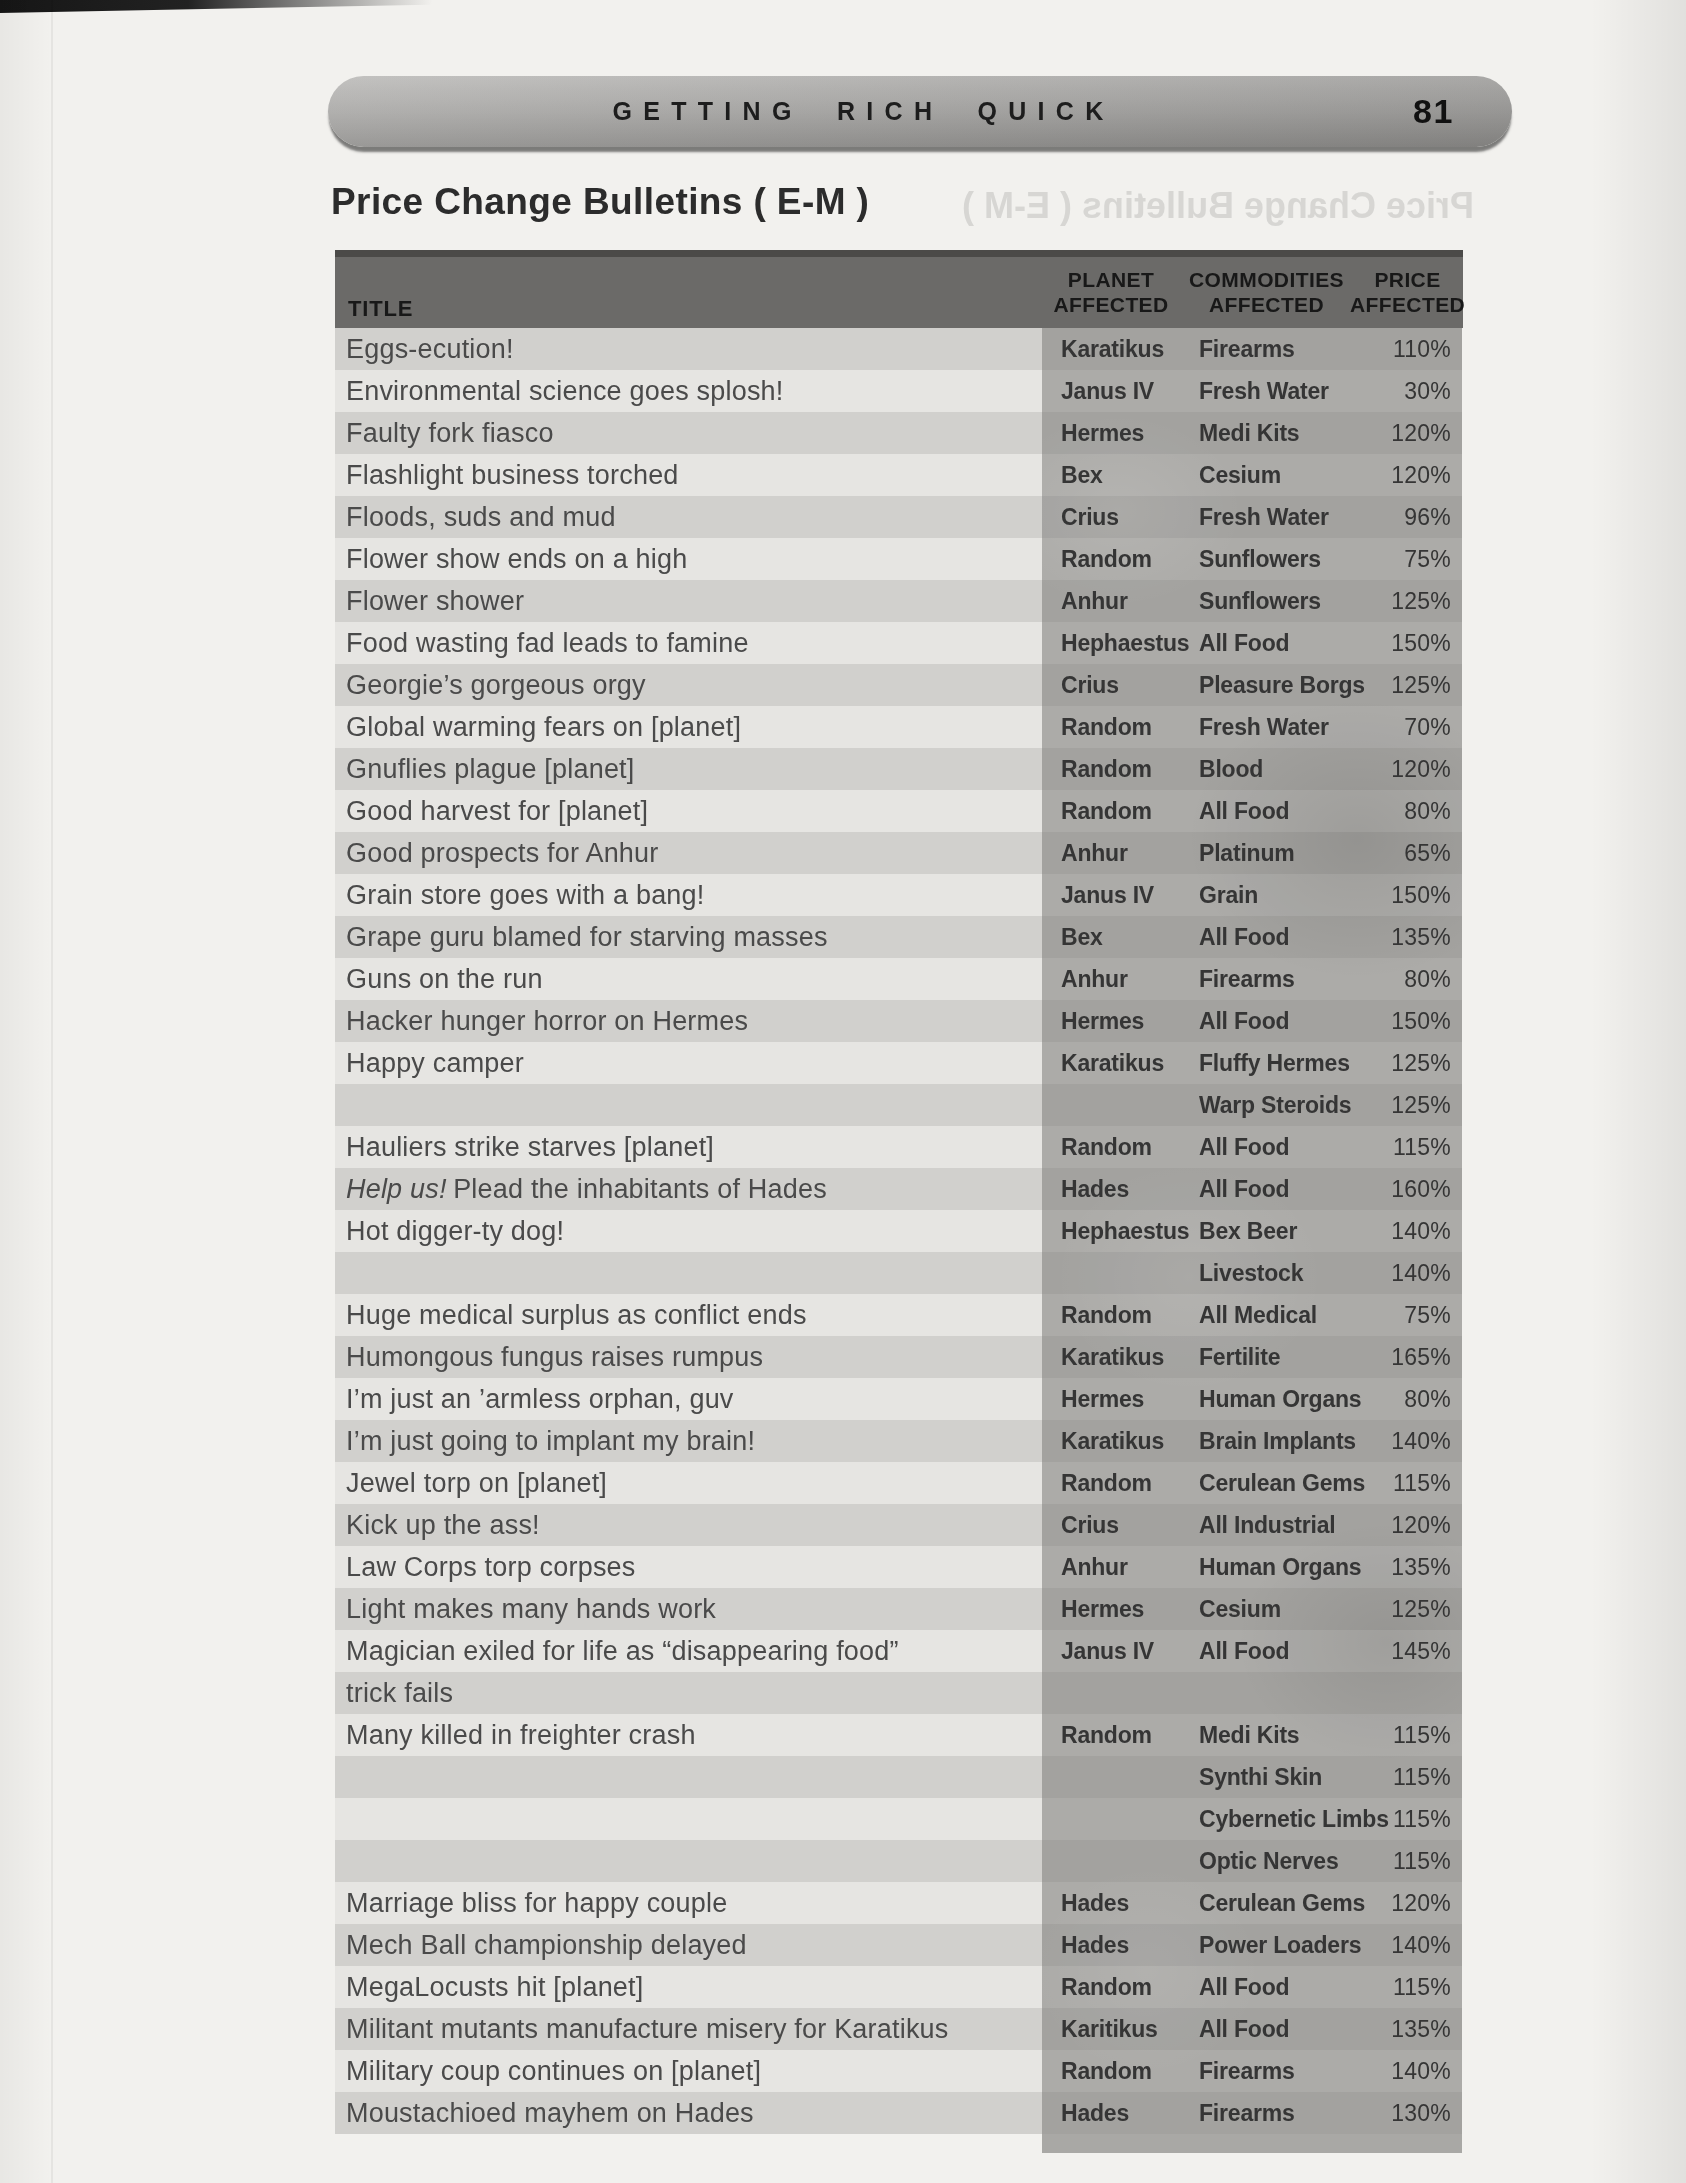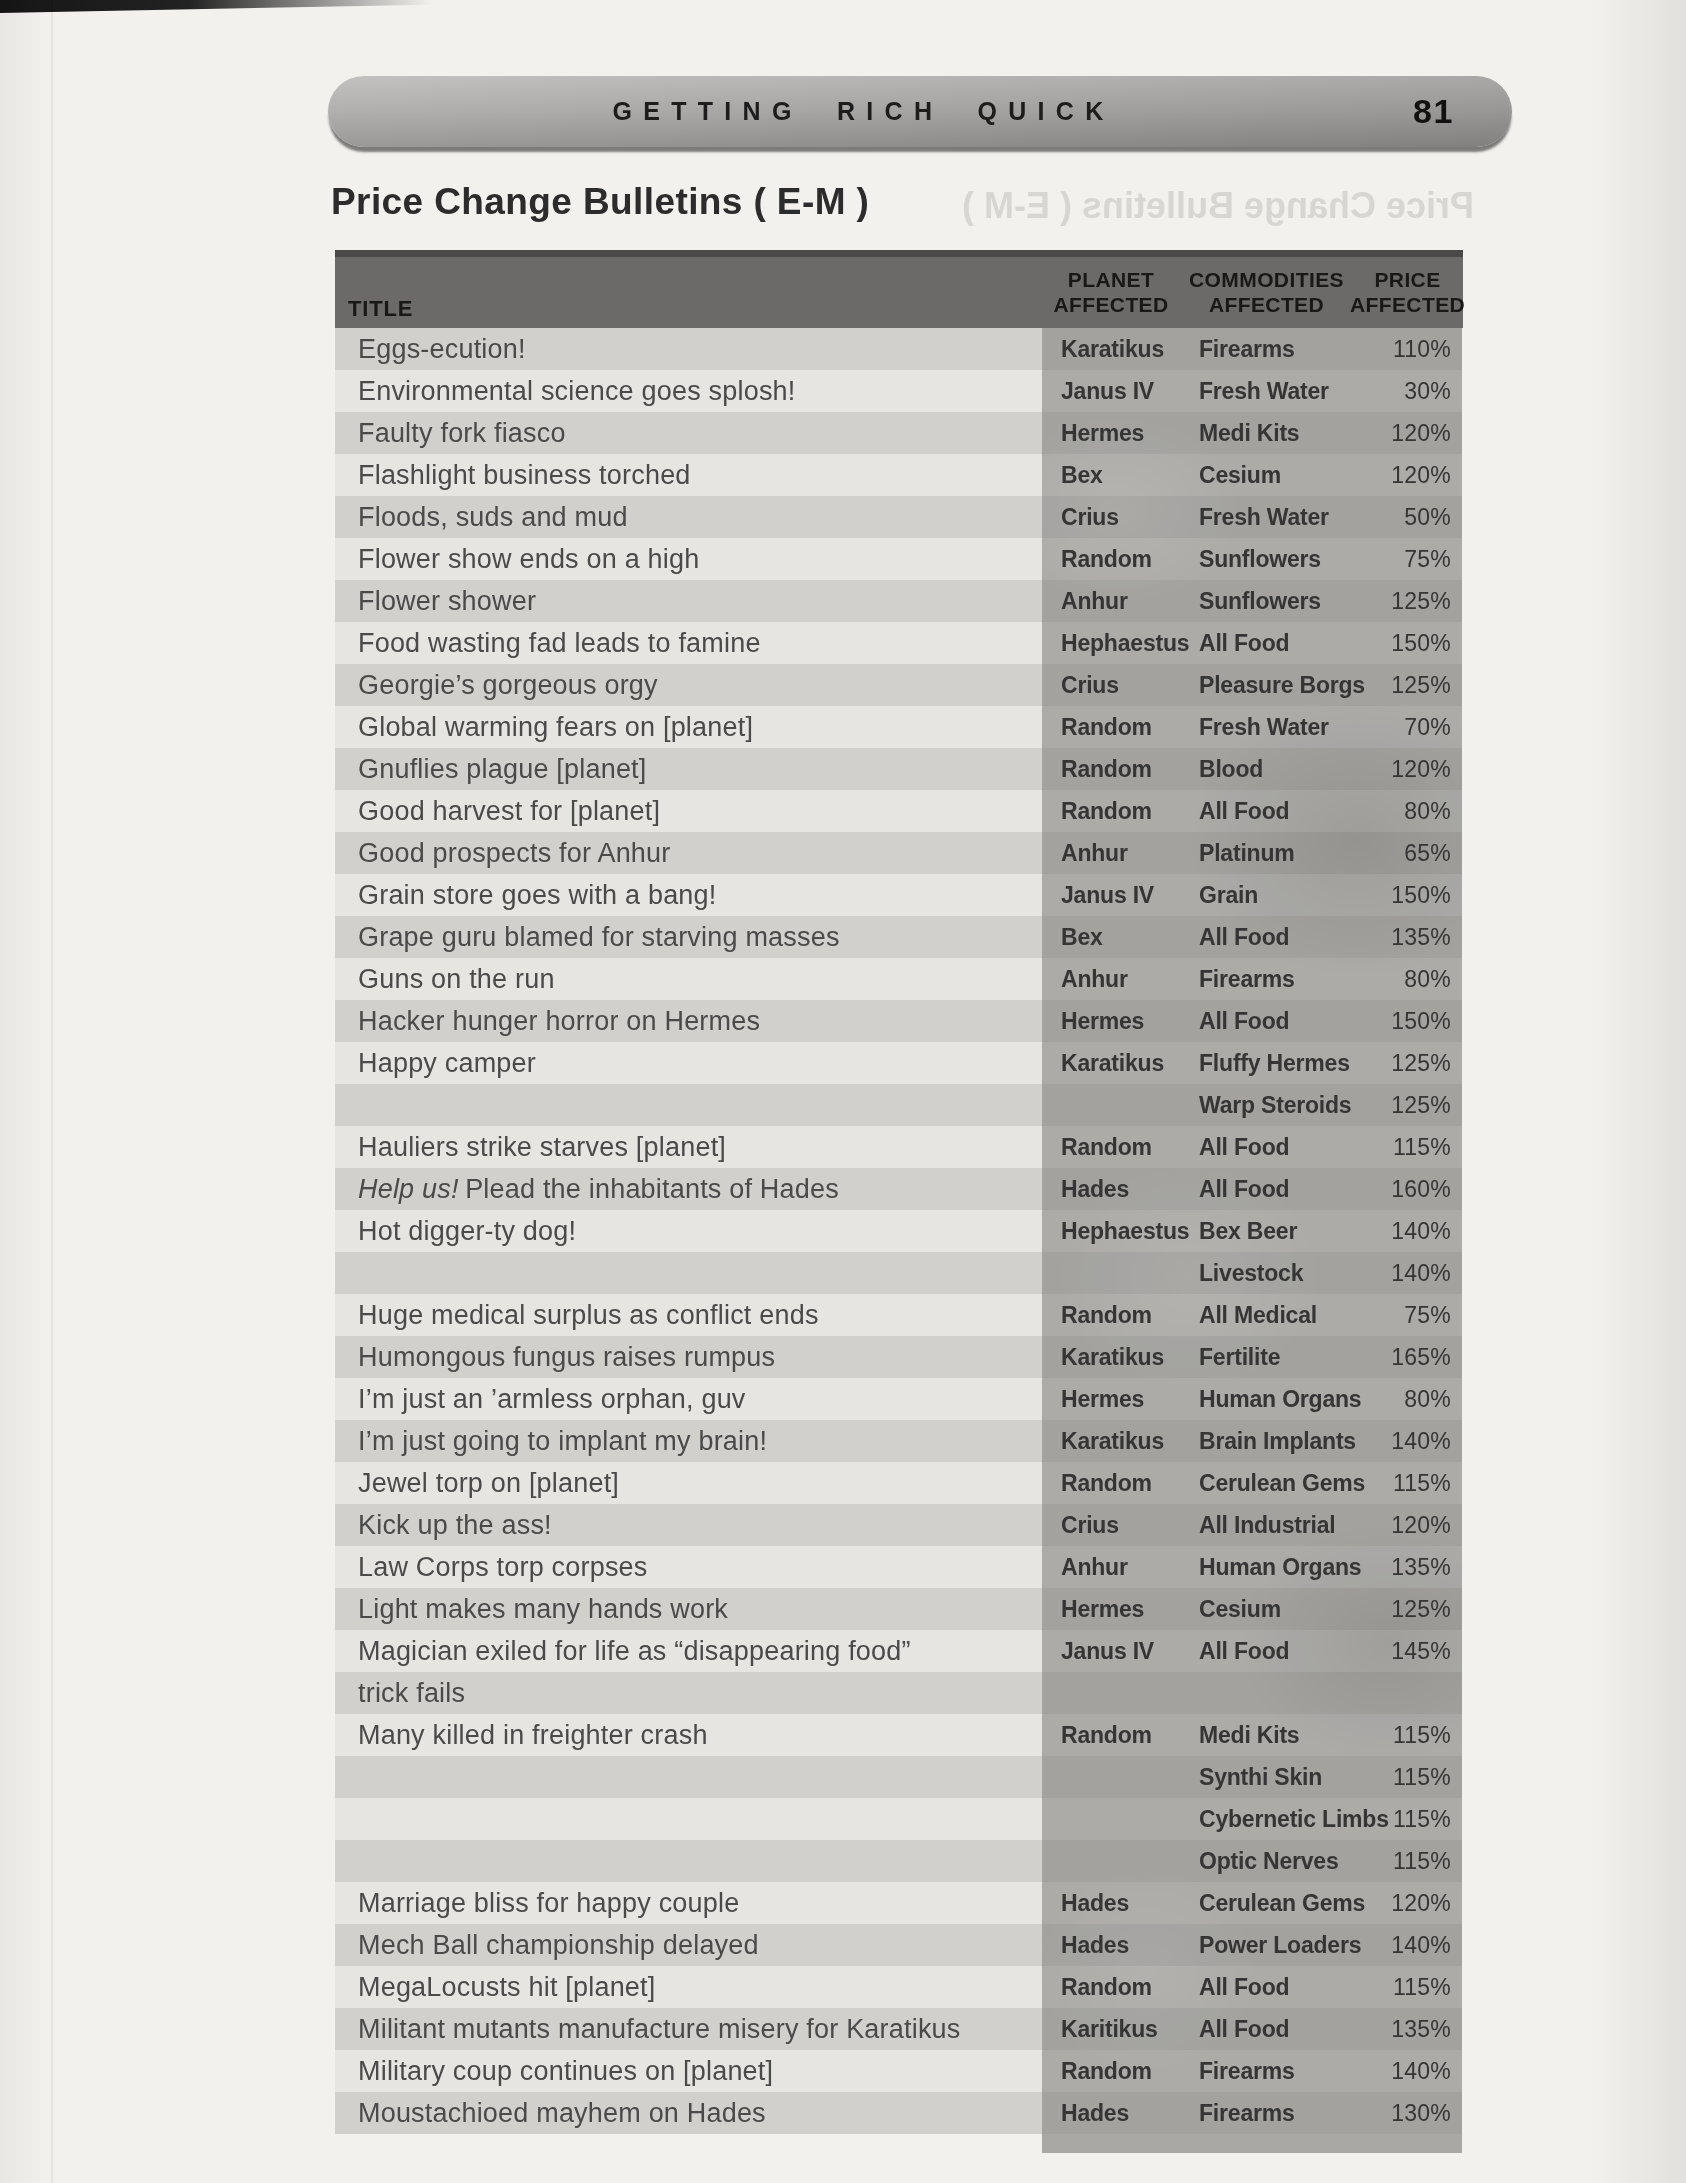--- a/index.html
+++ b/index.html
@@ -89,21 +89,21 @@
       radial-gradient(275px 227px at 75% 28%, rgba(0,0,0,0.09), transparent 62%),
       radial-gradient(227px 194px at 35% 52%, rgba(255,255,255,0.09), transparent 60%),
       radial-gradient(243px 194px at 82% 72%, rgba(0,0,0,0.08), transparent 62%),
       radial-gradient(194px 178px at 25% 90%, rgba(255,255,255,0.07), transparent 60%),
       #a9a8a5;
   }
   .row{position:relative;height:42px;}
   .cell-title{
     position:absolute;left:0;top:0;width:707px;height:100%;
     display:flex;align-items:center;
-    padding-left:23px;box-sizing:border-box;
+    padding-left:11px;box-sizing:border-box;
     font-size:27px;color:#4a4a4a;letter-spacing:0.2px;
     white-space:nowrap;
   }
   .row.odd  .cell-title{background:#d1d0cd;}
   .row.even .cell-title{background:#e6e5e2;}
   .right-band{
     position:absolute;left:707px;top:0;width:420px;height:100%;
   }
   .row.odd  .right-band{background:rgba(0,0,0,0.035);}
   .row.even .right-band{background:rgba(255,255,255,0.045);}
@@ -176,21 +176,21 @@
         <div class="cell-title">Flashlight business torched</div>
         <div class="cell-planet">Bex</div>
         <div class="cell-commod">Cesium</div>
         <div class="cell-price">120%</div>
       </div>
       <div class="row odd">
         <div class="right-band"></div>
         <div class="cell-title">Floods, suds and mud</div>
         <div class="cell-planet">Crius</div>
         <div class="cell-commod">Fresh Water</div>
-        <div class="cell-price">50%</div>
+        <div class="cell-price">96%</div>
       </div>
       <div class="row even">
         <div class="right-band"></div>
         <div class="cell-title">Flower show ends on a high</div>
         <div class="cell-planet">Random</div>
         <div class="cell-commod">Sunflowers</div>
         <div class="cell-price">75%</div>
       </div>
       <div class="row odd">
         <div class="right-band"></div>

